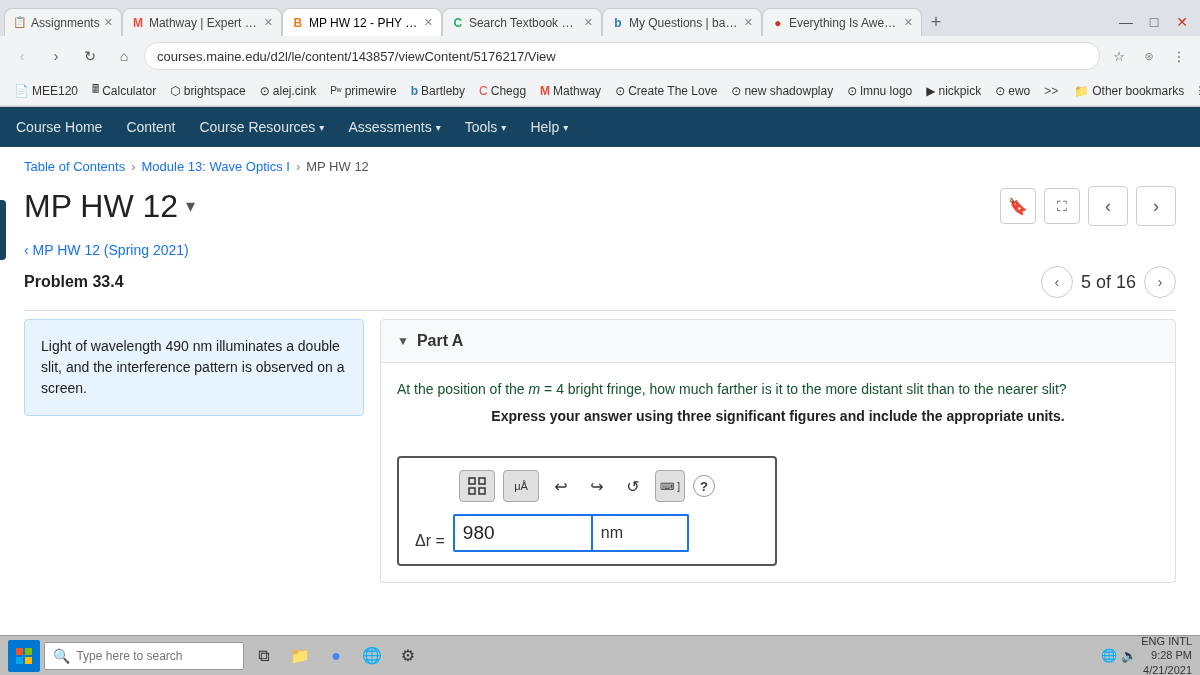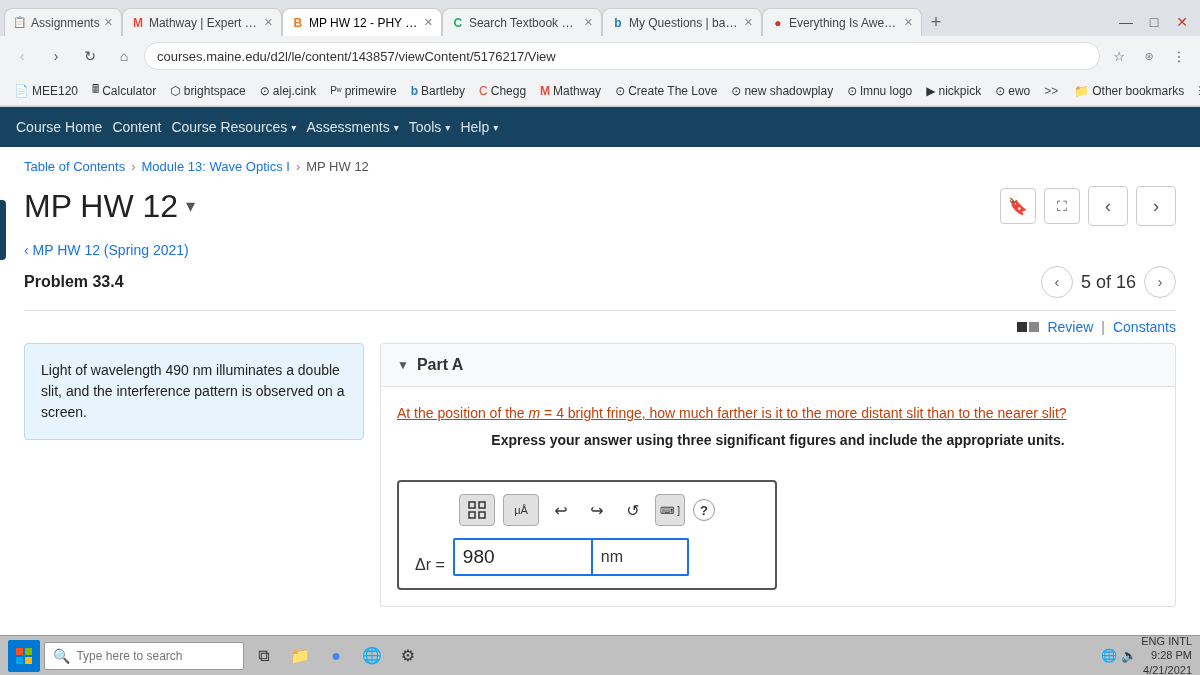--- a/index.html
+++ b/index.html
@@ -21,21 +21,21 @@
     .address-input { flex: 1; height: 28px; border: 1px solid #ddd; border-radius: 14px; padding: 0 12px; font-size: 13px; background: #fff; color: #333; }
     .browser-icons { display: flex; align-items: center; gap: 4px; }
     .browser-icon { width: 26px; height: 26px; display: flex; align-items: center; justify-content: center; border-radius: 50%; cursor: pointer; color: #555; font-size: 13px; }
 
     .bookmarks-bar { display: flex; align-items: center; height: 30px; padding: 0 8px; gap: 2px; background: #f1f3f4; border-bottom: 1px solid #ddd; overflow: hidden; }
     .bookmark { display: flex; align-items: center; gap: 3px; padding: 2px 6px; border-radius: 4px; font-size: 12px; color: #333; cursor: pointer; white-space: nowrap; }
     .bookmark-icon { font-size: 12px; }
     .bm-more { color: #555; font-size: 12px; padding: 2px 6px; cursor: pointer; }
 
     
-    .app-nav { background: #154360; color: #fff; height: 40px; display: flex; align-items: center; padding: 0 16px; gap: 10px; font-size: 14px; font-weight: 500; overflow: hidden; }
+    .app-nav { background: #154360; color: #fff; height: 40px; display: flex; align-items: center; padding: 0 16px; gap: 24px; font-size: 14px; font-weight: 500; overflow: hidden; }
     .app-nav-item { color: rgba(255,255,255,0.85); cursor: pointer; display: flex; align-items: center; gap: 4px; }
     .app-nav-item .chevron { font-size: 10px; }
 
     
     .main-content { display: flex; flex-direction: column; height: calc(675px - 36px - 40px - 30px - 40px); overflow: hidden; }
     .content-area { padding: 12px 24px; flex: 1; overflow: hidden; }
 
     
     .breadcrumb { font-size: 13px; color: #555; display: flex; align-items: center; gap: 6px; margin-bottom: 12px; }
     .breadcrumb a { color: #1a73e8; text-decoration: none; cursor: pointer; }
@@ -76,21 +76,21 @@
     .right-col { flex: 1; }
 
     
     .problem-box { background: #e8f4fd; border: 1px solid #b8daf5; border-radius: 4px; padding: 16px; font-size: 14px; color: #222; line-height: 1.5; }
 
     
     .part-header { display: flex; align-items: center; gap: 8px; padding: 12px 16px; background: #f8f9fa; border: 1px solid #e0e0e0; border-radius: 4px 4px 0 0; font-size: 16px; font-weight: 600; color: #333; margin-bottom: 0; }
     .part-content { border: 1px solid #e0e0e0; border-top: none; border-radius: 0 0 4px 4px; padding: 16px; background: #fff; }
     .part-triangle { color: #555; font-size: 12px; }
 
-    .question-text { font-size: 14px; color: #c2410c; margin-bottom: 8px; line-height: 1.5; text-decoration: underline; }
+    .question-text { font-size: 14px; color: #14532d; margin-bottom: 8px; line-height: 1.5; }
     .question-note { font-size: 14px; font-weight: bold; color: #222; margin-bottom: 32px; text-align: center; }
 
     
     .answer-box { border: 2px solid #555; border-radius: 4px; padding: 12px 16px; max-width: 380px; }
     .answer-toolbar { display: flex; align-items: center; justify-content: center; gap: 8px; margin-bottom: 12px; }
     .toolbar-btn { width: 36px; height: 32px; background: #e0e0e0; border: 1px solid #aaa; border-radius: 4px; display: flex; align-items: center; justify-content: center; cursor: pointer; font-size: 12px; color: #333; }
     .toolbar-icon-btn { width: 28px; height: 28px; display: flex; align-items: center; justify-content: center; cursor: pointer; color: #333; font-size: 16px; }
 
     .answer-input-row { display: flex; align-items: center; gap: 0; }
     .answer-label { font-size: 16px; color: #333; margin-right: 8px; white-space: nowrap; margin-top: 16px; }
@@ -293,29 +293,20 @@
         <div class="problem-nav">
           <div class="problem-nav-btn">‹</div>
           <span class="problem-count">5 of 16</span>
           <div class="problem-nav-btn">›</div>
         </div>
       </div>
     </div>
 
     <hr class="divider">
 
-    <div class="review-bar">
-      <div class="review-icon">
-        <span class="review-square"></span>
-        <span class="review-square" style="background:#888;"></span>
-      </div>
-      <a class="review-link">Review</a>
-      <span class="review-sep">|</span>
-      <a class="review-link">Constants</a>
-    </div>
 
     <div class="two-col">
 
       <div class="left-col">
         <div class="problem-box">
           <span>Light of wavelength 490 nm illuminates a double slit, and the interference pattern is observed on a screen.</span>
         </div>
       </div>
 
       <div class="right-col">

